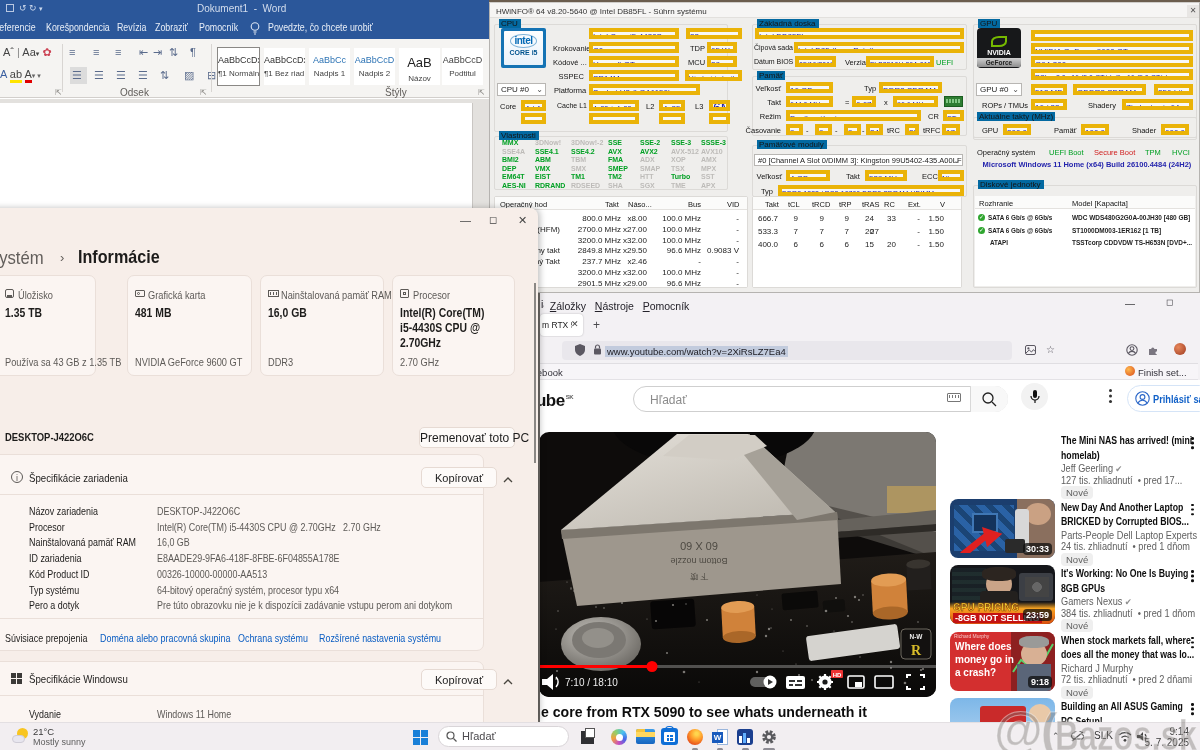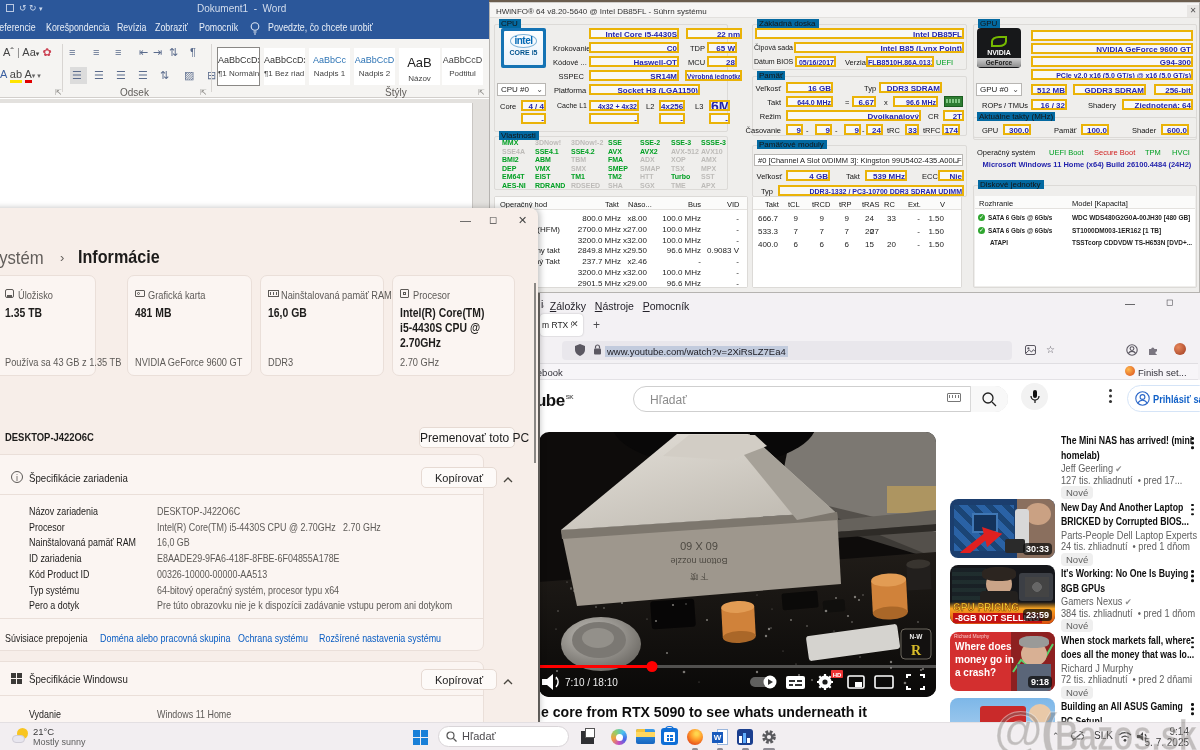--- a/index.html
+++ b/index.html
@@ -1,19 +1,19 @@
 <!DOCTYPE html>
 <html><head><meta charset="utf-8"><style>
 *{margin:0;padding:0;box-sizing:border-box}
 body{font-family:"Liberation Sans",sans-serif;}
 #stage{position:relative;width:1200px;height:750px;overflow:hidden;background:#6b5d4e;font-family:"Liberation Sans",sans-serif}
 .abs{position:absolute}
 
 .hwlab{position:absolute;font-size:7.5px;color:#141414;white-space:nowrap}
-.hwv{position:absolute;font-weight:bold;font-size:8px;color:#2525ad;background:#f8f8f7;border:2px solid #eab308;text-align:right;white-space:nowrap;overflow:hidden;line-height:9px;height:11px}
+.hwv{position:absolute;font-weight:normal;font-size:8px;color:#2525ad;background:#f8f8f7;border:4px solid #eab308;text-align:left;white-space:nowrap;overflow:hidden;line-height:9px;height:11px}
 .gb{position:absolute;border:1px solid #dcdad7;border-radius:2px}
 .gbl{position:absolute;font-size:8px;color:#141414;background:#0369a1;padding:0 2px;white-space:nowrap}
 .grn{color:#00a023}.gry{color:#bdbbb8}.red{color:#d02020}.nvy{color:#2525ad}
 .hwc{position:absolute;font-size:8px;white-space:nowrap;color:#232323}
 
 .card{position:absolute;background:#fbf5f2;border:1px solid #eadfd9;border-radius:7px}
 .sbtn{position:absolute;background:#fdfaf8;border:1px solid #e6dad3;border-radius:5px;font-size:11px;color:#1d1d1d;text-align:center}
 .srow{position:absolute;font-size:10.5px;white-space:nowrap;transform:scaleX(.85);transform-origin:0 0}
 .slink{color:#0a5dc2}
 

